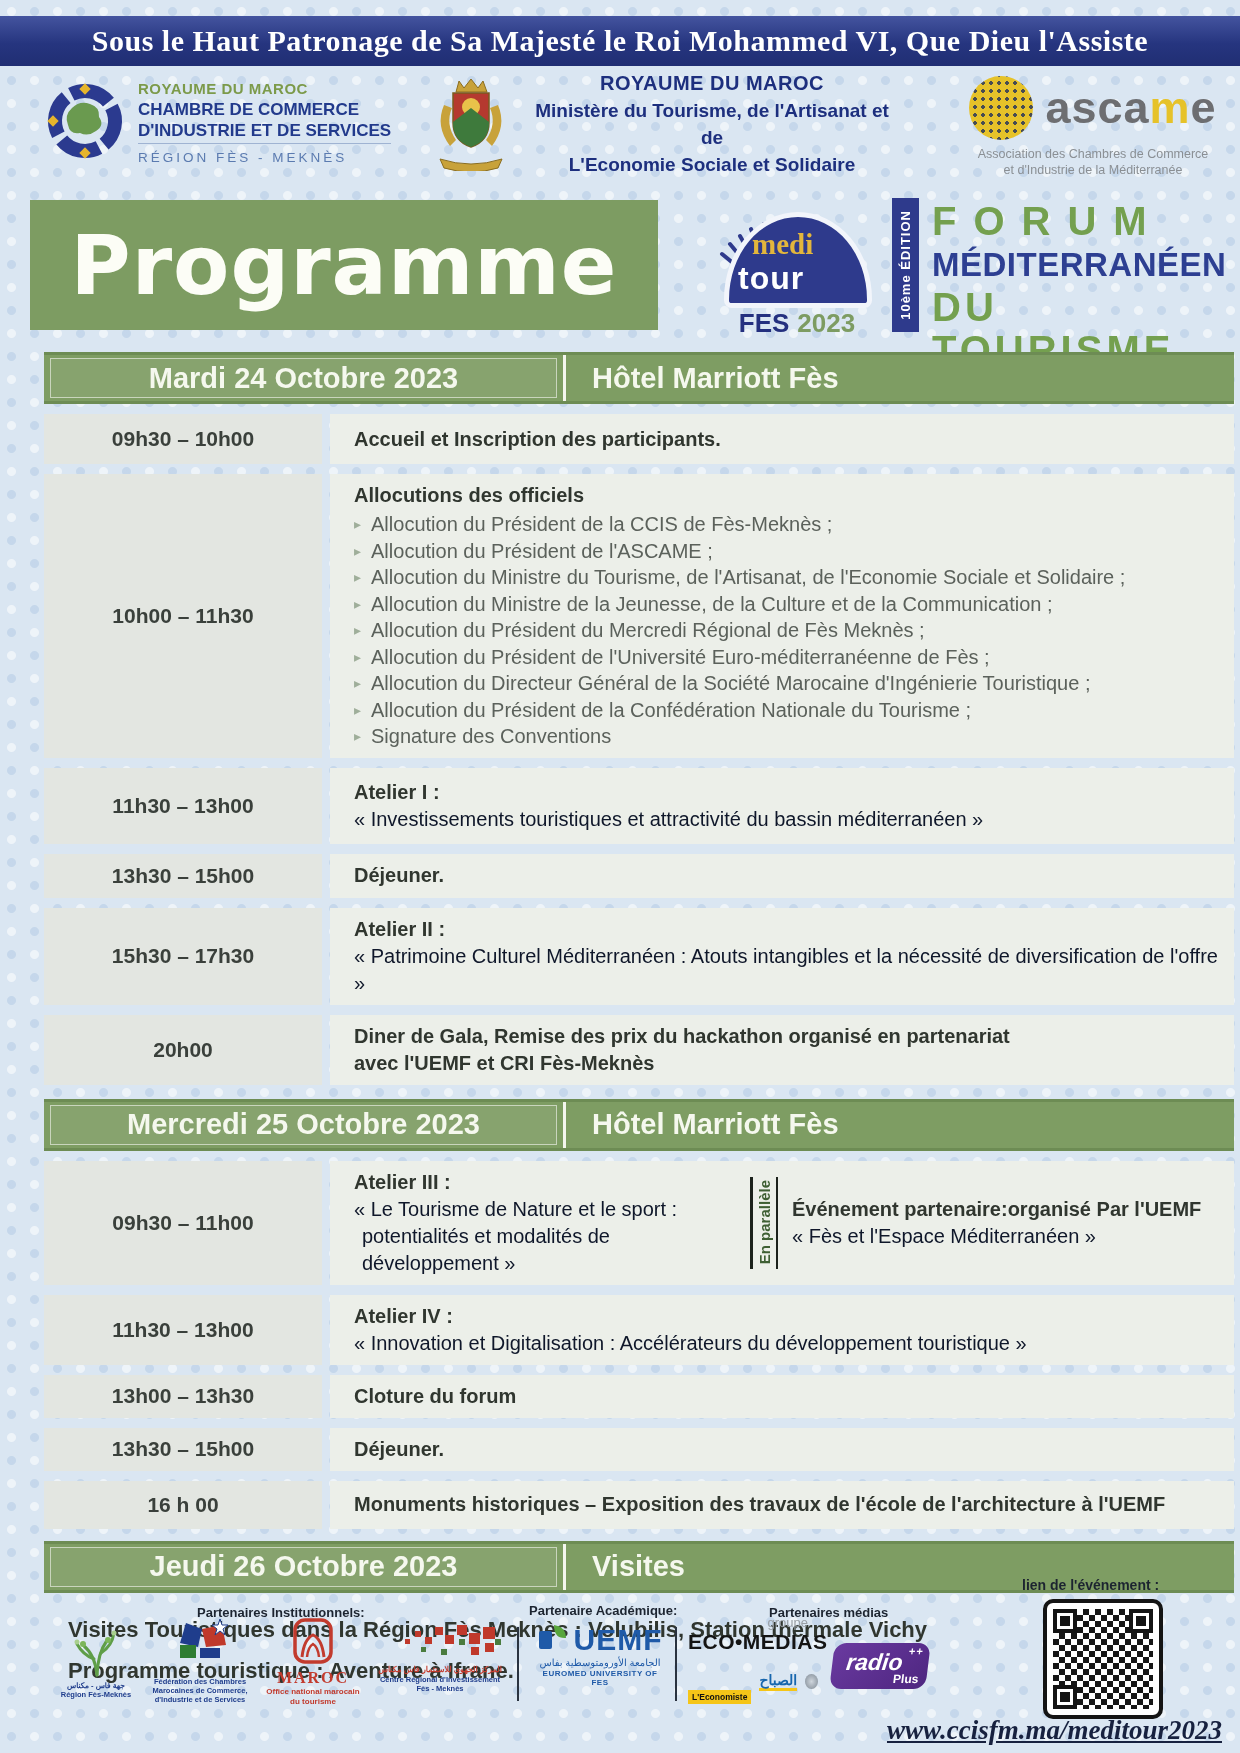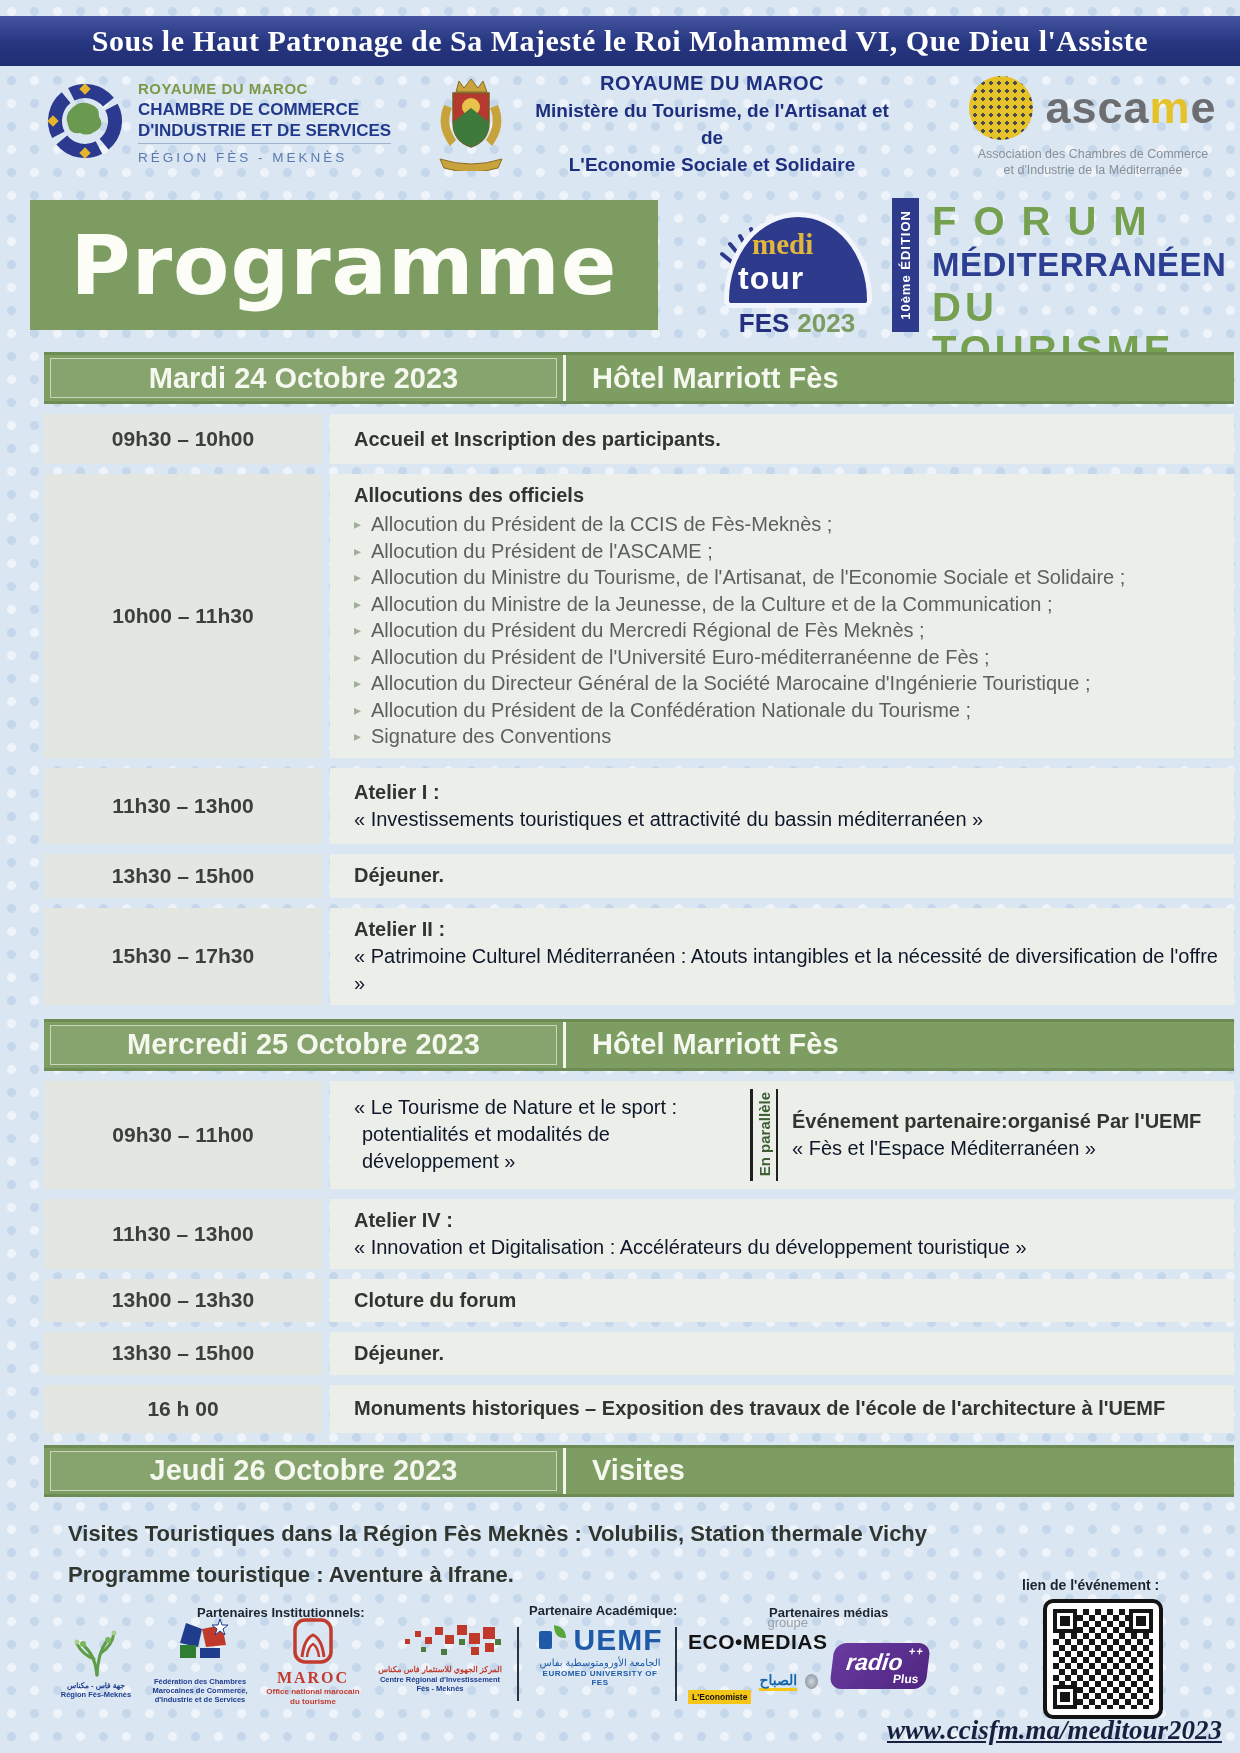--- a/index.html
+++ b/index.html
@@ -297,31 +297,39 @@
     </div>
 
     <div class="row r-h92">
       <div class="time">15h30 – 17h30</div>
       <div class="cell">
         <div class="title">Atelier II :</div>
         <div class="sub">« Patrimoine Culturel Méditerranéen : Atouts intangibles  et la nécessité de diversification de l'offre »</div>
       </div>
     </div>
 
+    <div class="row r-h58">
+      <div class="time">20h00</div>
+      <div class="cell">
+        <div class="title">Diner de Gala, Remise des prix du hackathon organisé en partenariat</div>
+        <div class="title">avec l'UEMF et CRI Fès-Meknès</div>
+      </div>
+    </div>
 
     <div class="daybar mt14">
       <div class="datebox">Mercredi 25 Octobre 2023</div>
       <div class="vline"></div>
       <div class="venue">Hôtel Marriott Fès</div>
     </div>
 
     <div class="row r-h86">
       <div class="time">09h30 – 11h00</div>
       <div class="cell par-cell">
         <div class="par-left">
+          <div class="title">Atelier III :</div>
           <div class="sub">« Le Tourisme de Nature et le sport :</div>
           <div class="sub" style="padding-left:8px;">potentialités et modalités de développement »</div>
         </div>
         <div class="par-sep">
           <div class="par-bar"></div>
           <div class="par-label">En parallèle</div>
           <div class="par-bar"></div>
         </div>
         <div class="par-right">
           <div class="title">Événement partenaire:organisé Par l'UEMF</div>

